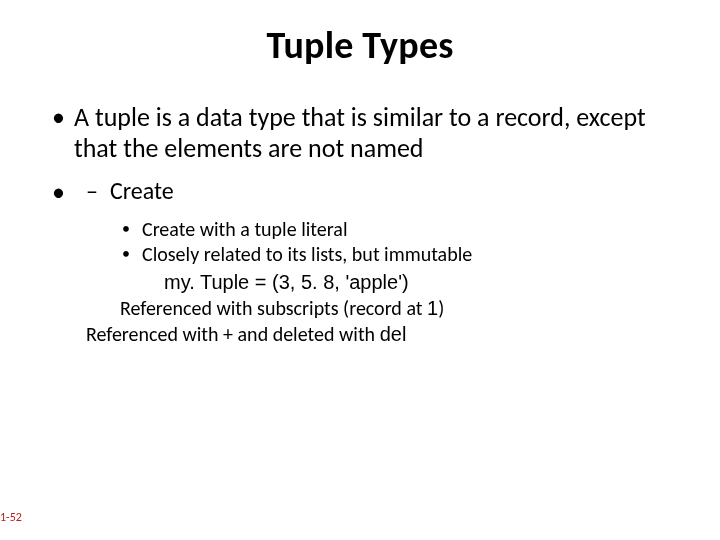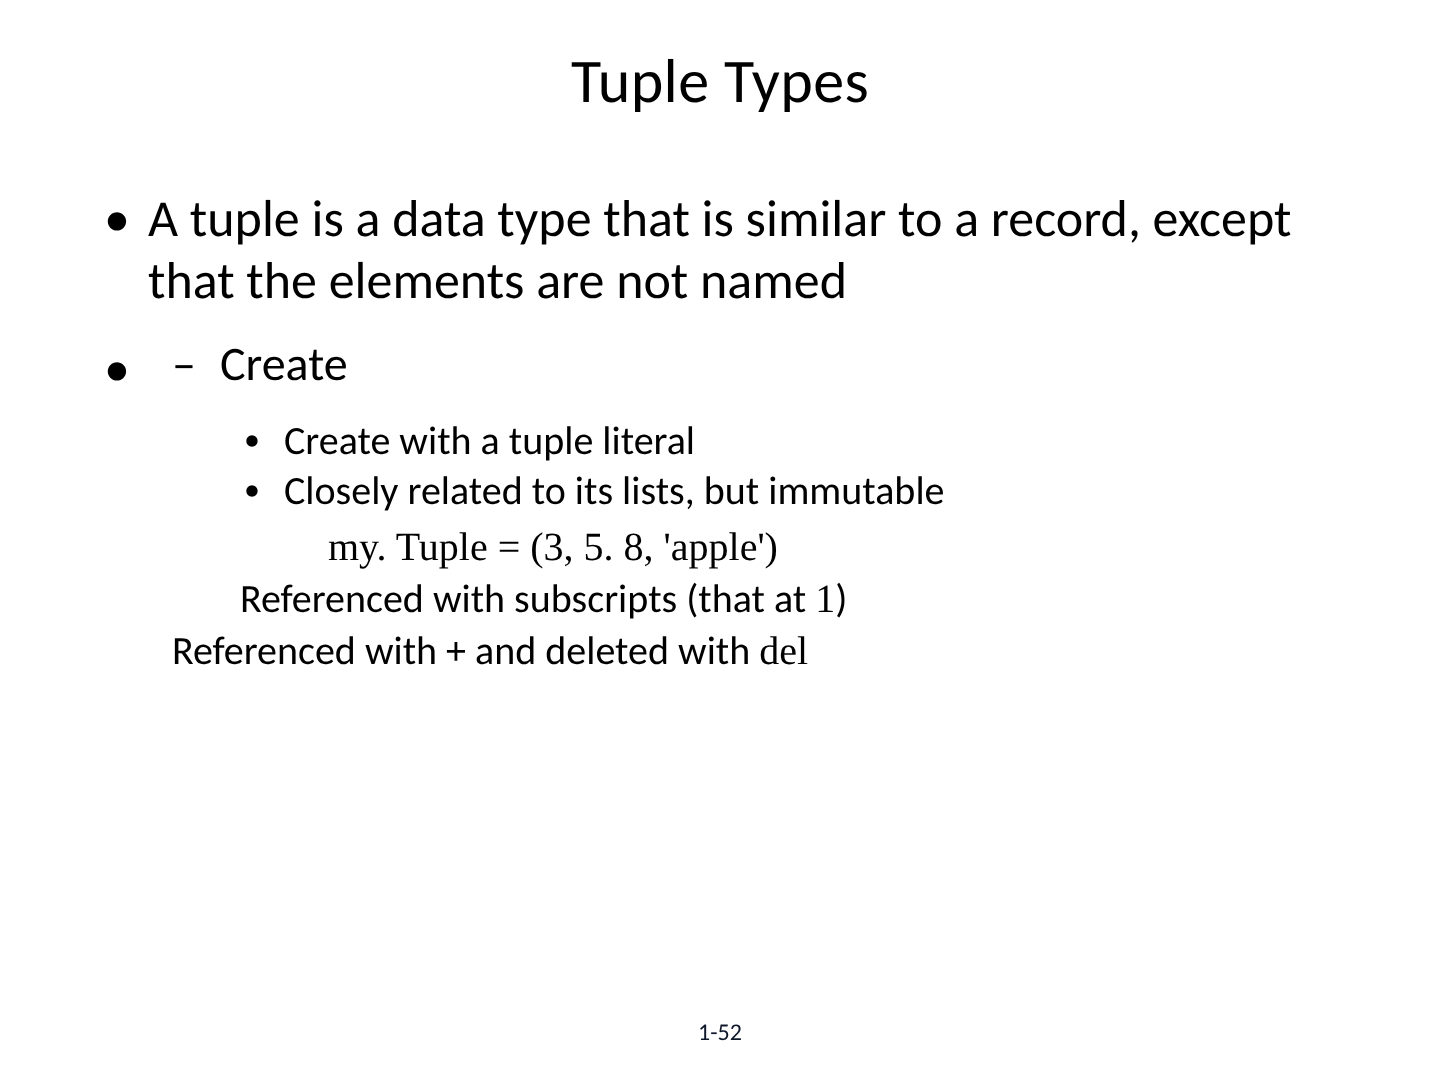--- a/index.html
+++ b/index.html
@@ -12,22 +12,22 @@
     color: #000;
   }
   .slide {
     width: 720px;
     height: 540px;
     position: relative;
     box-sizing: border-box;
   }
   .title {
     text-align: center;
-    font-size: 31px;
-    font-weight: 400;
+    font-size: 38px;
+    font-weight: 700;
     margin: 0;
     padding-top: 22px;
     letter-spacing: 0.2px;
   }
   .body {
     padding: 34px 73px 0 50px;
     font-size: 26px;
     line-height: 1.18;
   }
   ul {
@@ -95,30 +95,30 @@
     padding-left: 44px;
   }
   .plain .line.out1 {
     padding-left: 0px;
   }
   .plain .line.out2 {
     margin-left: -34px;
     padding-left: 0;
   }
   .mono {
-    font-family: Liberation Serif, serif;
+    font-family: Liberation Sans, sans-serif;
   }
   .footer {
     position: absolute;
     bottom: 16px;
     left: 0;
     width: 100%;
-    text-align: center;
+    text-align: left;
     font-size: 12px;
-    color: #0f172a;
+    color: #b91c1c;
   }
 </style>
 </head>
 <body>
 
 <div class="slide">
   <h1 class="title">Tuple Types</h1>
 
   <div class="body">
     <ul class="lvl1">
@@ -138,21 +138,21 @@
               <li>
                 <span>Closely related to its lists, but immutable</span>
               </li>
             </ul>
 
             <div class="plain">
               <div class="line indent">
                 <span class="mono">my. Tuple = (3, 5. 8, 'apple')</span>
               </div>
               <div class="line out1">
-                <span>Referenced with subscripts (that at </span><span class="mono">1</span><span>)</span>
+                <span>Referenced with subscripts (record at </span><span class="mono">1</span><span>)</span>
               </div>
               <div class="line out2">
                 <span>Referenced with + and deleted with </span><span class="mono">del</span>
               </div>
             </div>
 
           </li>
         </ul>
       </li>
     </ul>

